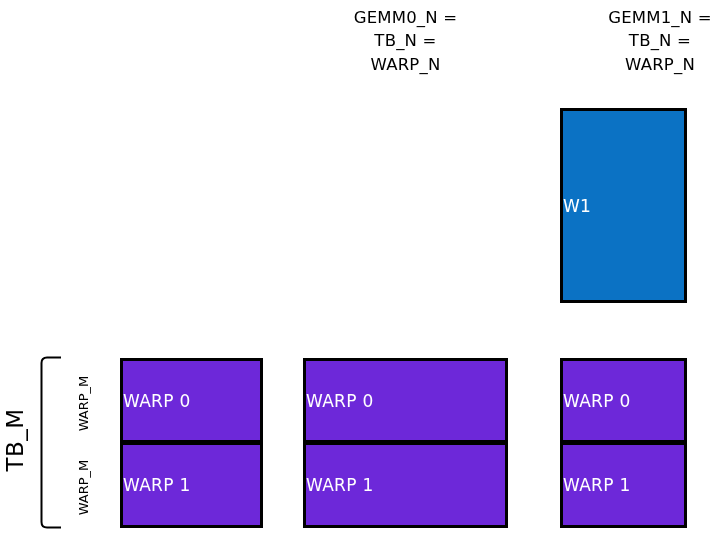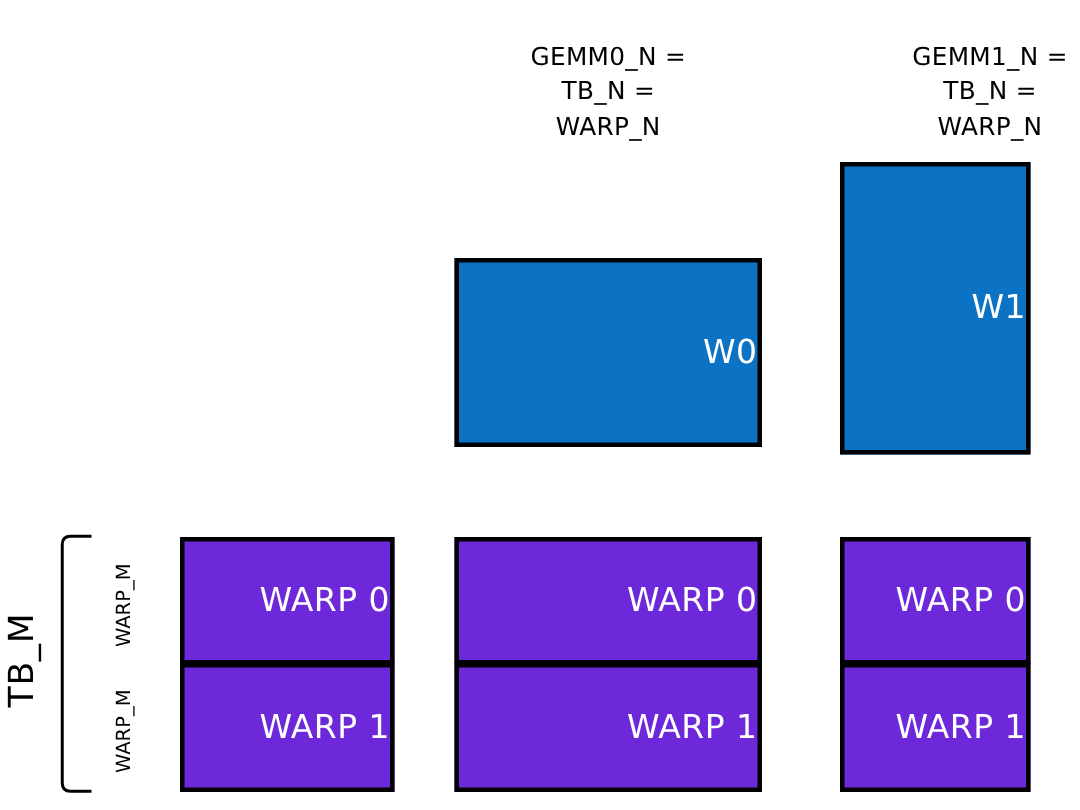--- a/index.html
+++ b/index.html
@@ -18,35 +18,34 @@
 
   
   .col-header {
     position: absolute;
     text-align: center;
     color: #000000;
     font-size: 16.5px;
     line-height: 1.42;
     white-space: pre-line;
     letter-spacing: 0.2px;
-    margin-top: 20px;
   }
   #hdr-gemm0 { left: 303px; top: 6px;  width: 205px; }
   #hdr-gemm1 { left: 560px; top: 6px;  width: 200px; }
 
   
   .box {
     position: absolute;
     box-sizing: border-box;
     border: 3px solid #000000;
     display: flex;
     align-items: center;
-    justify-content: flex-end;
+    justify-content: flex-start;
     color: #ffffff;
-    font-size: 22px;
+    font-size: 17px;
     letter-spacing: 0.3px;
   }
   .blue  { background: #0b72c4; }
   .green { background: #6d28d9; }
 
   
   #box-w0 { left: 303px; top: 172px; width: 205px; height: 126px; }
   #box-w1 { left: 560px; top: 108px; width: 127px; height: 195px; }
 
   
@@ -104,23 +103,20 @@
 <div id="canvas">
 
   <div class="col-header" id="hdr-gemm0">GEMM0_N =
 TB_N =
 WARP_N</div>
 
   <div class="col-header" id="hdr-gemm1">GEMM1_N =
 TB_N =
 WARP_N</div>
 
-  <div class="box blue" id="box-w0">
-    <span>W0</span>
-  </div>
 
   <div class="box blue" id="box-w1">
     <span>W1</span>
   </div>
 
   <div class="box green" id="g0-warp0">
     <span>WARP 0</span>
   </div>
   <div class="box green" id="g0-warp1">
     <span>WARP 1</span>

